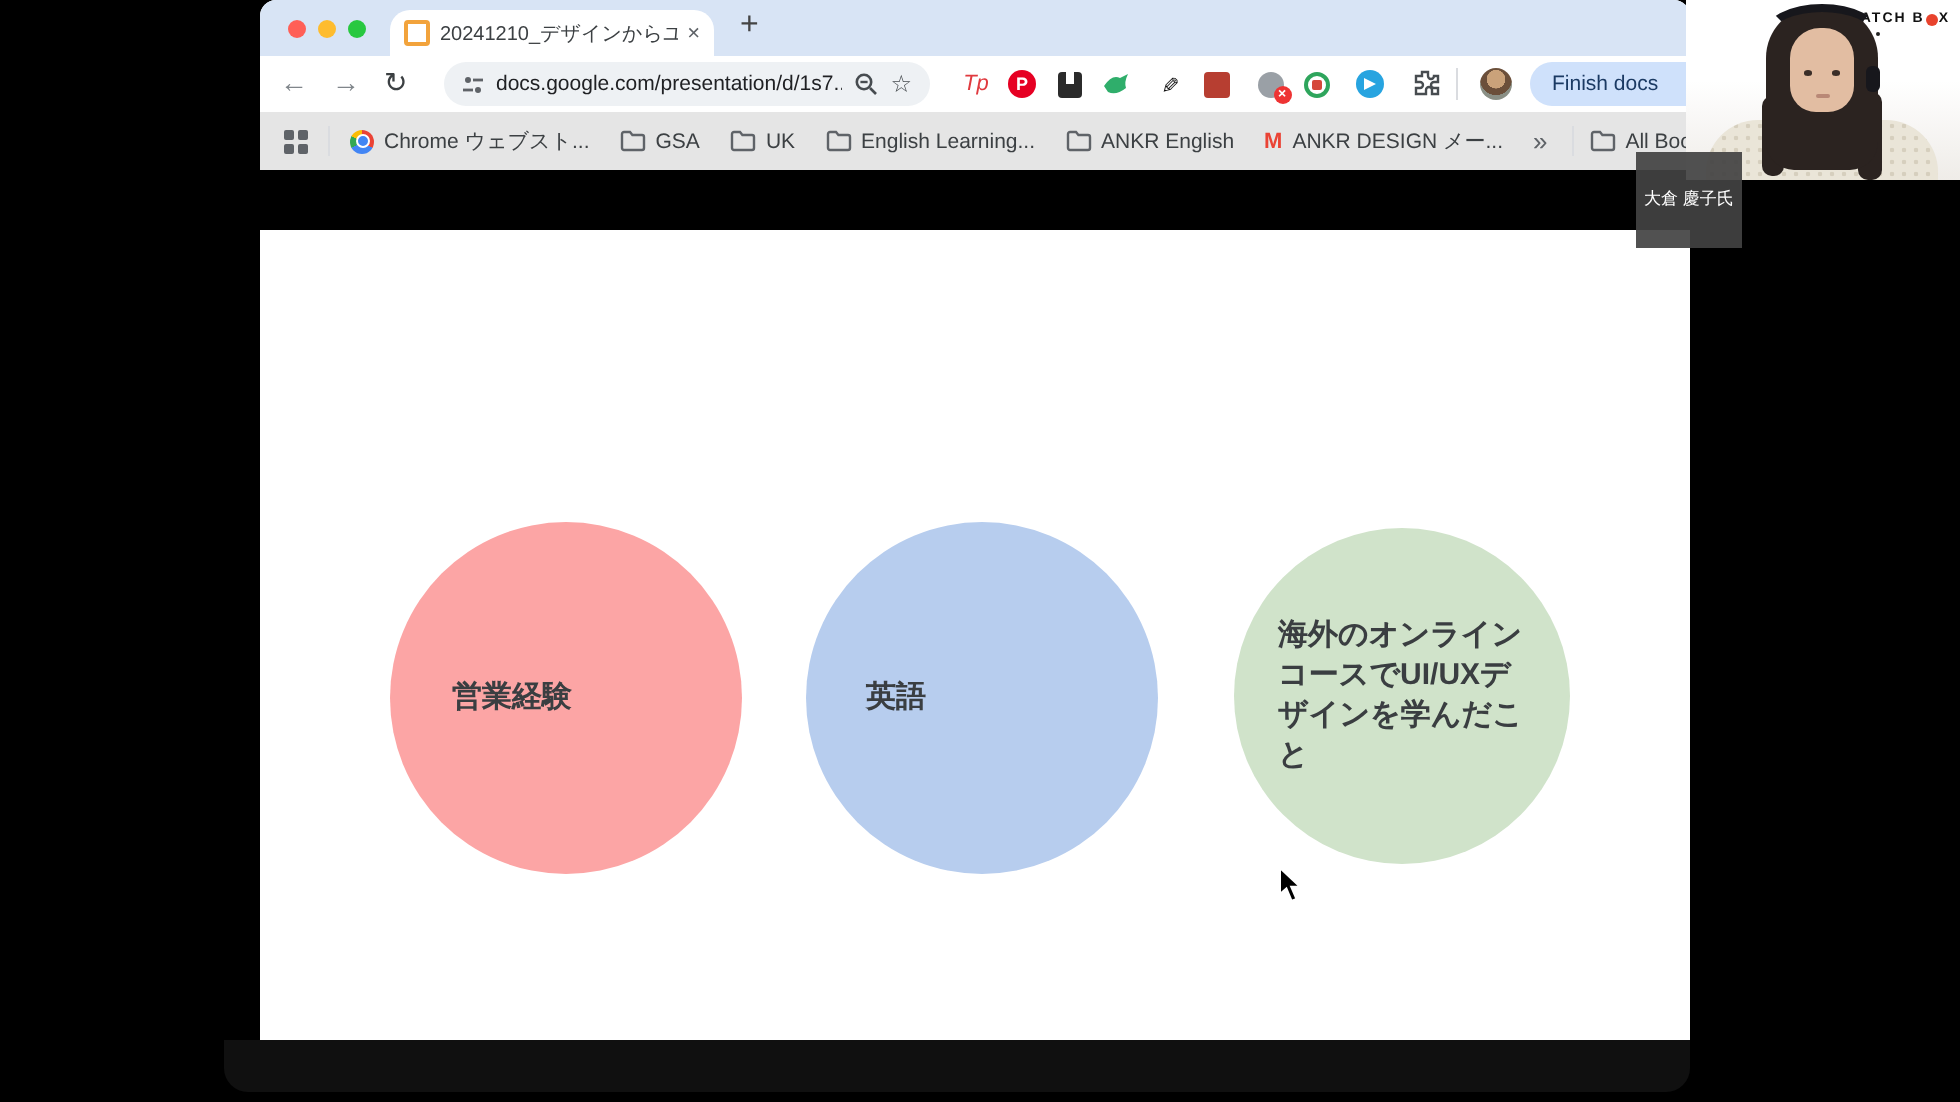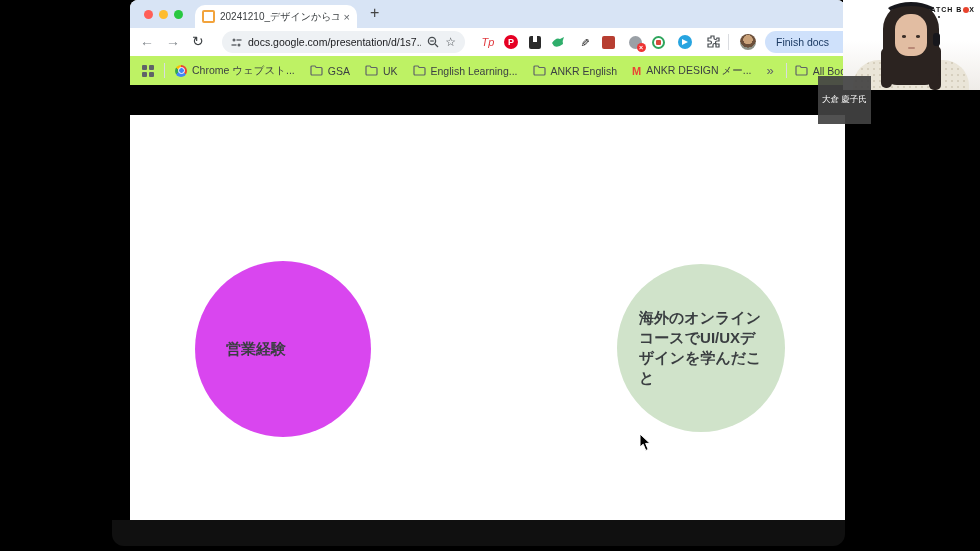--- a/index.html
+++ b/index.html
@@ -40,21 +40,21 @@
   .blueapp{width:14px;height:14px;border-radius:50%;background:#27a4e0;position:relative;}
   .blueapp::after{content:"";position:absolute;left:4px;top:4px;width:0;height:0;
                   border-left:6px solid #fff;border-top:3px solid transparent;border-bottom:3px solid transparent;}
   .vsep{width:1px;height:16px;background:#dadce0;top:6px;}
   .avatar{width:16px;height:16px;border-radius:50%;top:6px;
           background:radial-gradient(circle at 50% 35%,#caa27a 0 35%,#6b4f3a 36% 60%,#8a8f85 61%);}
   .pillbtn{left:635px;top:3px;width:92px;height:22px;background:#cfe1fb;border-radius:11px;
            font-size:10.5px;color:#1b3a63;line-height:22px;padding-left:11px;box-sizing:border-box;
            white-space:nowrap;overflow:hidden;}
 
-  .bookmarks{left:0;top:56px;width:100%;height:29px;background:#bef264;display:flex;align-items:center;
+  .bookmarks{left:0;top:56px;width:100%;height:29px;background:#e5e5e5;display:flex;align-items:center;
              padding:0 12px;box-sizing:border-box;}
   .bmitem{display:flex;align-items:center;gap:5px;margin-right:15px;flex:0 0 auto;}
   .bmlabel{font-size:10.5px;color:#3c4043;white-space:nowrap;}
   .grid4{width:12px;height:12px;display:grid;grid-template-columns:5px 5px;grid-template-rows:5px 5px;gap:2px;}
   .grid4 span{background:#5f6368;border-radius:1px;}
   .bmsep{width:1px;height:15px;background:#dadce0;margin:0 10px 0 0;flex:0 0 auto;}
   .chromeic{width:12px;height:12px;border-radius:50%;flex:0 0 auto;
     background:conic-gradient(#ea4335 0 120deg,#4285f4 120deg 240deg,#34a853 240deg 300deg,#fbbc05 300deg);position:relative;}
   .chromeic::after{content:"";position:absolute;left:3.5px;top:3.5px;width:5px;height:5px;border-radius:50%;
     background:#4285f4;border:1px solid #fff;box-sizing:content-box;margin:-1px;}
@@ -226,22 +226,25 @@
       <svg width="13" height="11" viewBox="0 0 13 11">
           <path d="M1 2 a1 1 0 0 1 1-1 h3 l1.2 1.5 H11 a1 1 0 0 1 1 1 V9 a1 1 0 0 1 -1 1 H2 a1 1 0 0 1 -1 -1 z" fill="none" stroke="#5f6368" stroke-width="1.2"></path>
         </svg>
       <span class="bmlabel">All Book</span>
     </div>
   </div>
 </div>
 
 <div class="abs slide">
 
-  <div class="abs circle c1" style="background-color: #d946ef;">
+  <div class="abs circle c1" style="background-color: #fca5a5;">
     <span class="clabel">営業経験</span>
+  </div>
+  <div class="abs circle c2" style="background-color: rgb(183, 205, 238);">
+    <span class="clabel">英語</span>
   </div>
   <div class="abs circle c3" style="background-color: rgb(208, 227, 202);">
     <span class="clabel">海外のオンラインコースでUI/UXデザインを学んだこと</span>
   </div>
 
   <svg class="abs cursor" width="13" height="19" viewBox="0 0 13 19">
     <polygon points="1,1 1,14 4.2,11.2 6.8,17.5 9.2,16.4 6.6,10.4 11,10.4" fill="#000" stroke="#fff" stroke-width="1"></polygon>
   </svg>
 </div>
 

